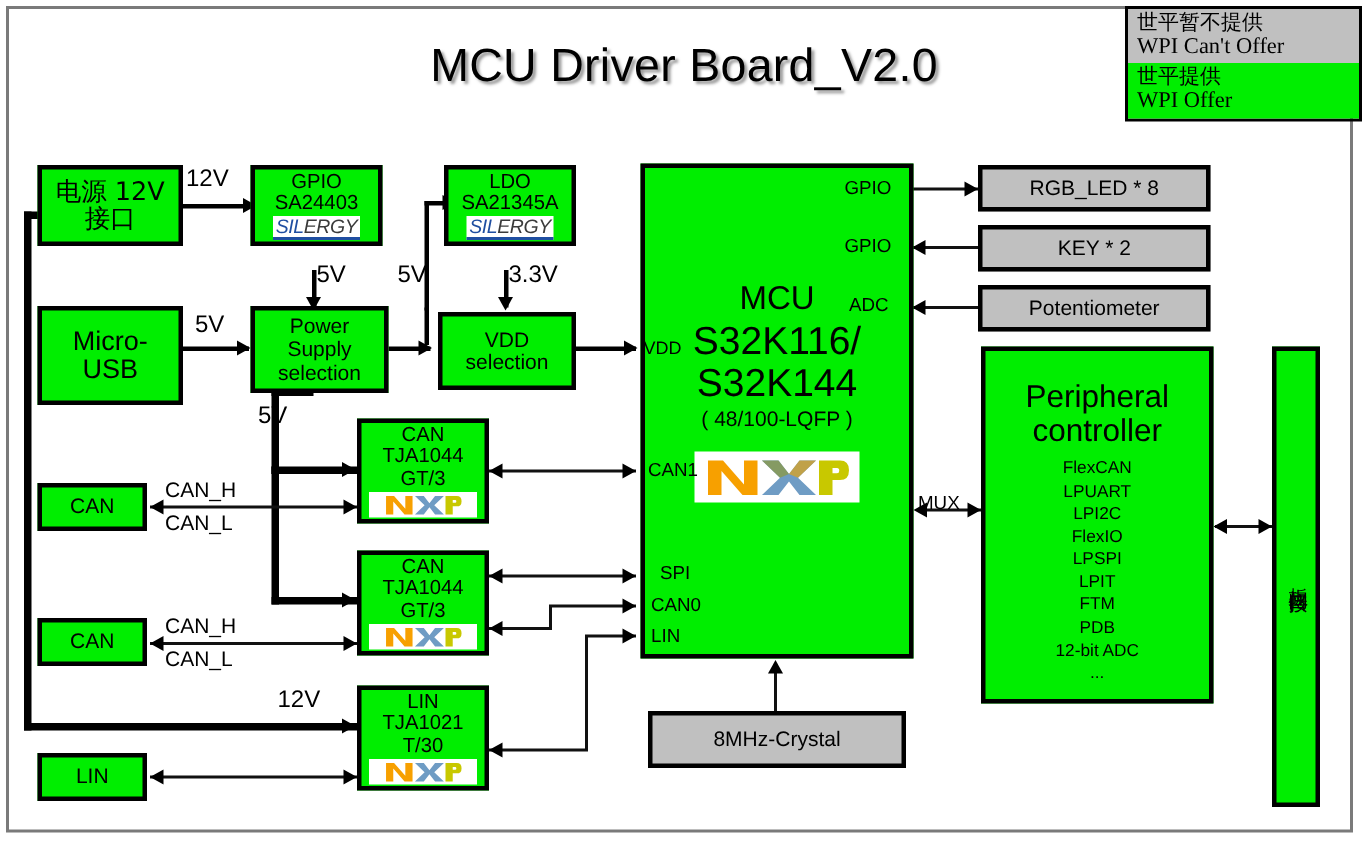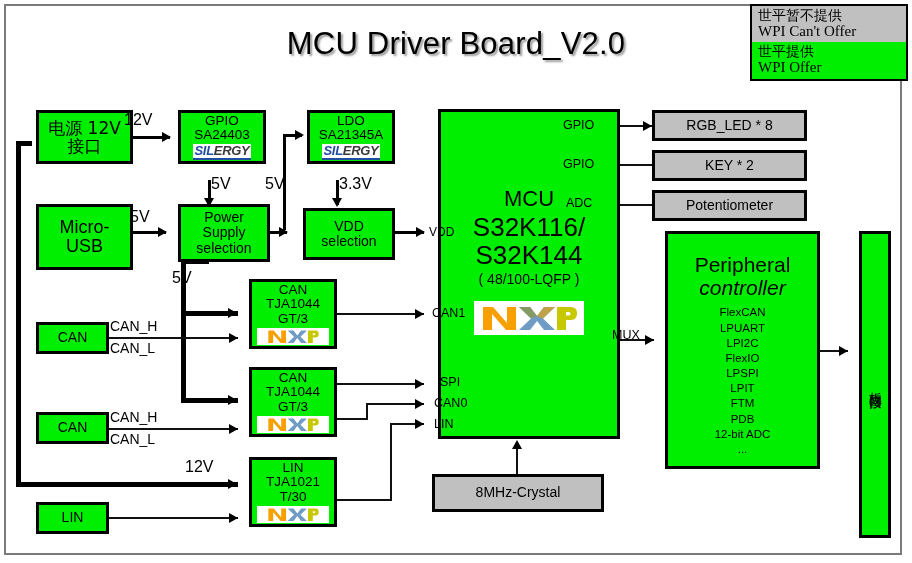--- a/index.html
+++ b/index.html
@@ -26,21 +26,21 @@
     box-sizing:border-box;
     border:3px solid #000;
     display:flex;
     flex-direction:column;
     align-items:center;
     justify-content:center;
     text-align:center;
     line-height:1.08;
     color:#000;
   }
-  .green{background:#00ee00;margin-left:11px;}
+  .green{background:#00ee00;}
   .gray{background:#c0c0c0;}
 
   .ln{position:absolute;background:#000;}
   .ln.thin{background:#111;}
   .lbl{
     position:absolute;
     color:#000;
     white-space:nowrap;
     line-height:1;
   }
@@ -85,21 +85,21 @@
     margin-top:2px;
   }
   .nxp svg{display:block;}
 
   
   .silergy{
     background:#ffffff;
     margin-top:1px;
     padding:0 2px 1px 2px;
     font-family:"Liberation Sans",sans-serif;
-    font-weight:bold;font-style:italic;
+    font-weight:normal;font-style:italic;
     font-size:13px;
     line-height:1.05;
     border-bottom:2px solid #1f4ea1;
     letter-spacing:-0.3px;
   }
   .silergy .a{color:#1f4ea1;}
   .silergy .b{color:#3b3b3b;}
 
   .cn{font-family:"DejaVu Sans",sans-serif;}
 
@@ -340,21 +340,21 @@
   <div class="blk gray" style="left:652px;top:190px;width:155px;height:31px;font-size:14px;">
     <div>Potentiometer</div>
   </div>
 
   <div class="blk gray" style="left:432px;top:474px;width:172px;height:38px;font-size:14px;">
     <div>8MHz-Crystal</div>
   </div>
 
   <div class="blk green" style="left:654px;top:231px;width:155px;height:238px;justify-content:flex-start;padding-top:20px;">
     <div style="font-size:21px;">Peripheral</div>
-    <div style="font-size:21px;font-style:italic;">controller</div>
+    <div style="font-size:21px;">controller</div>
     <div class="plist" id="periph-list">
         <div>FlexCAN</div>
         <div>LPUART</div>
         <div>LPI2C</div>
         <div>FlexIO</div>
         <div>LPSPI</div>
         <div>LPIT</div>
         <div>FTM</div>
         <div>PDB</div>
         <div>12-bit ADC</div>

